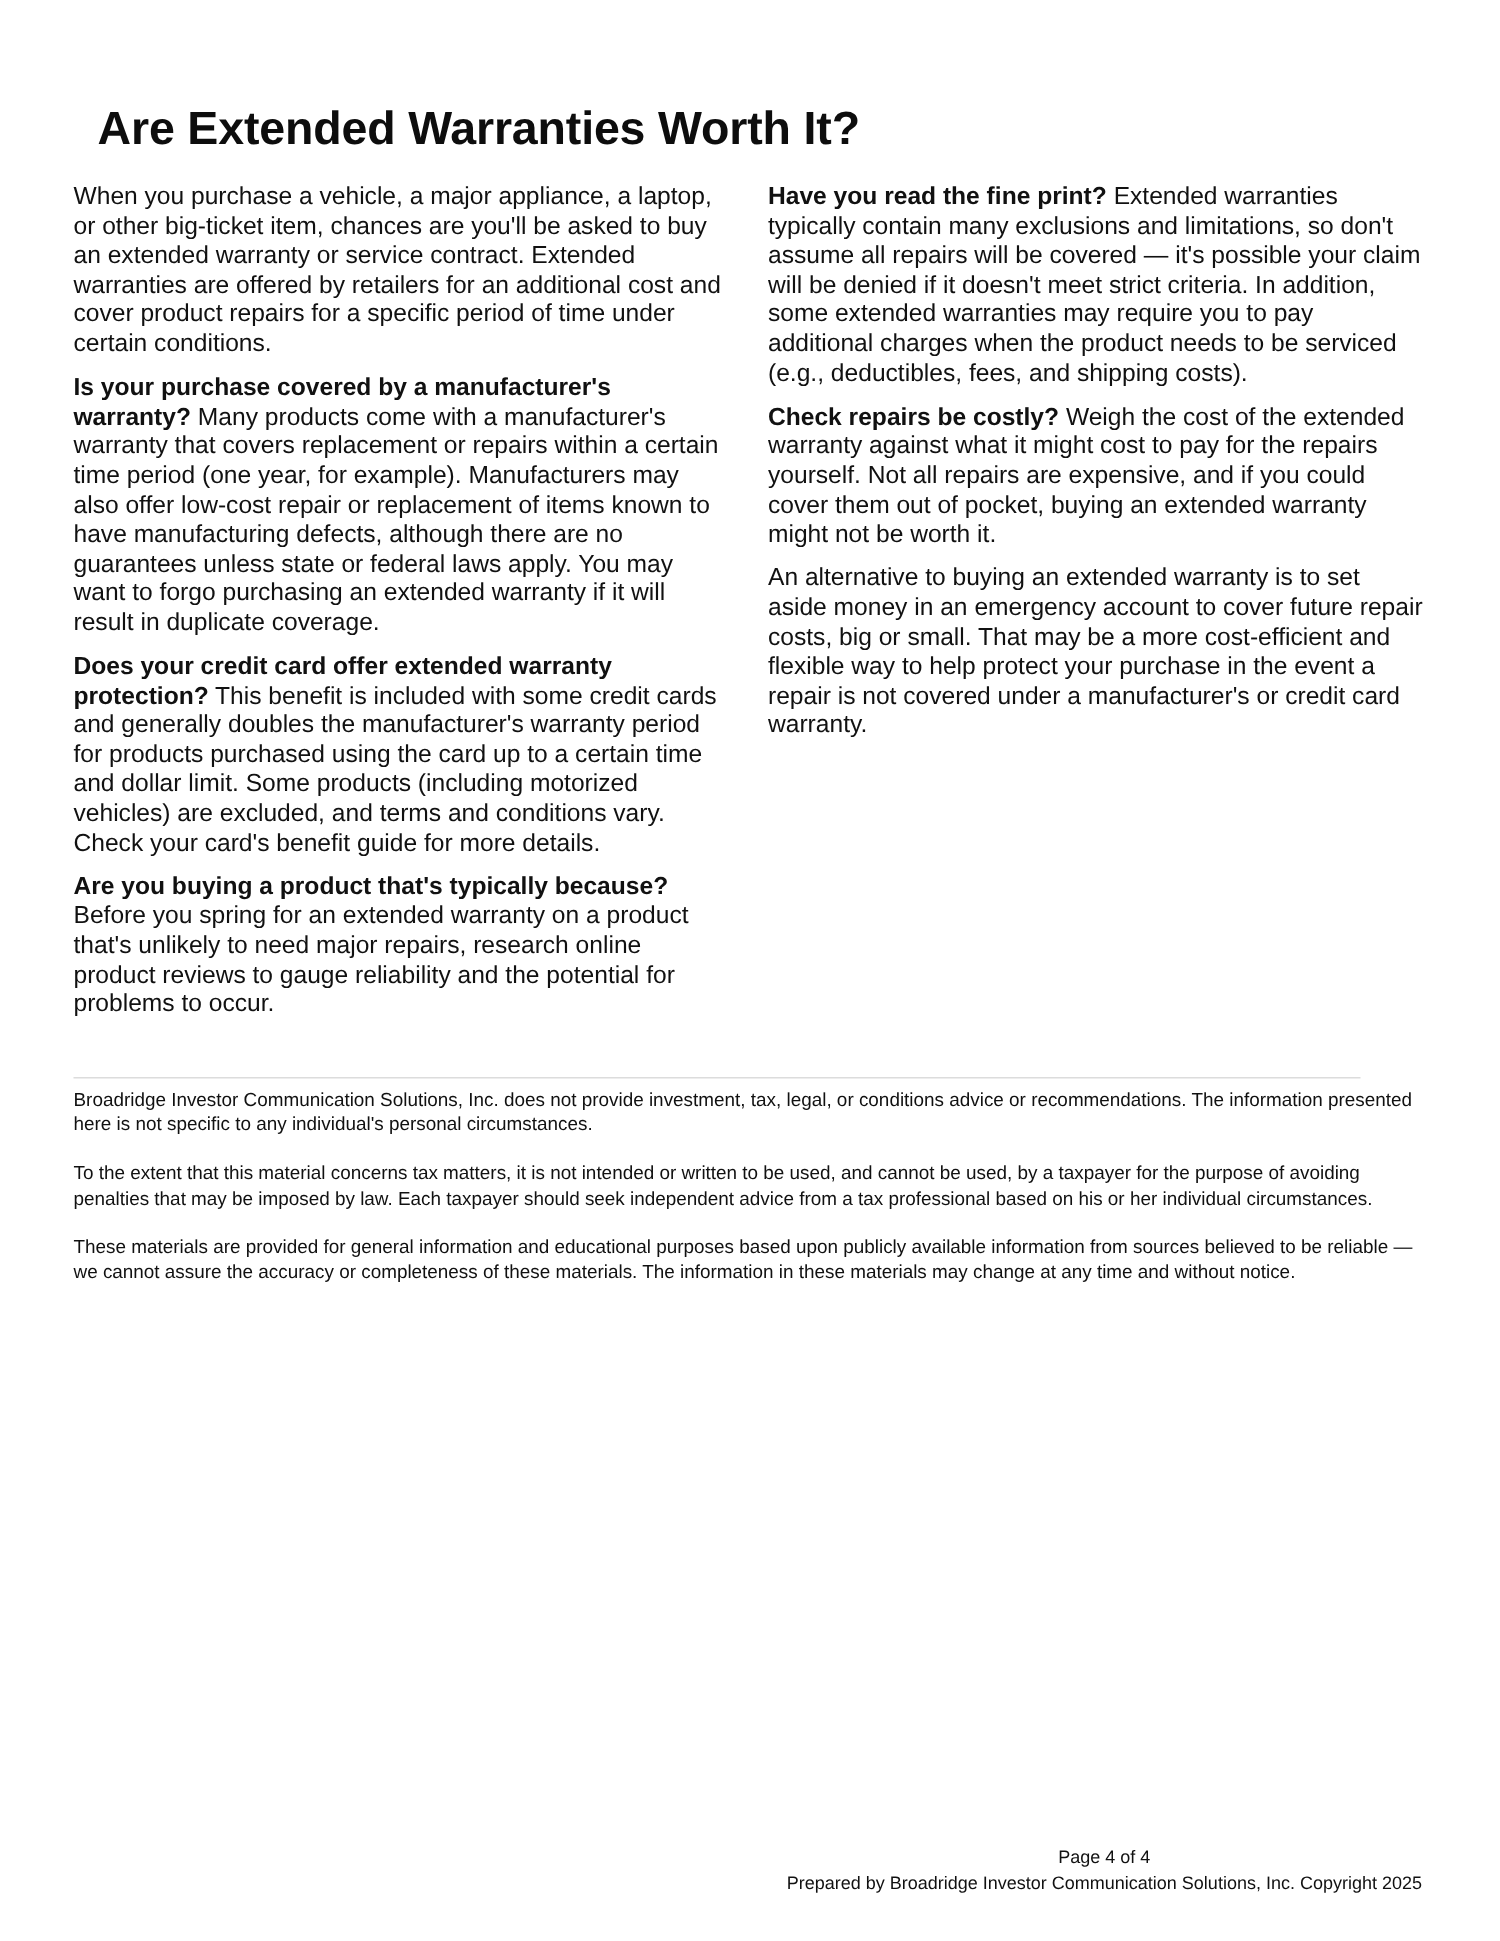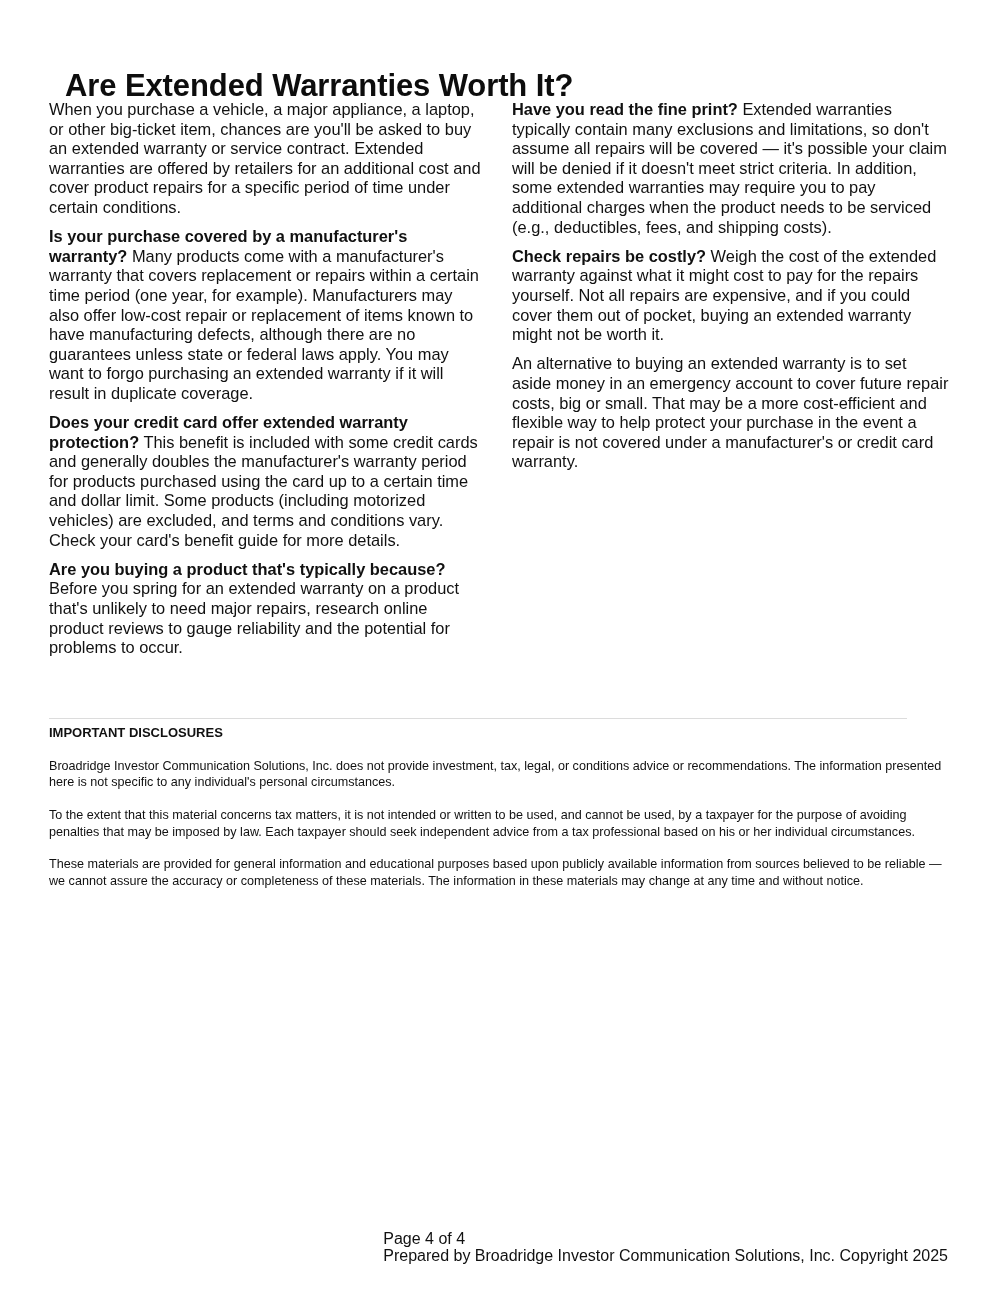--- a/index.html
+++ b/index.html
@@ -22,21 +22,21 @@
     margin: 16px;
     font-size: 31px;
     font-weight: bold;
     letter-spacing: -0.1px;
     color: #0d0d0d;
     line-height: 40px;
   }
   .columns {
     position: absolute;
     left: 49px;
-    top: 100px;
+    top: 122px;
     width: 900px;
     height: 570px;
     column-count: 2;
     column-gap: 26px;
     column-fill: auto;
     font-size: 16.4px;
     line-height: 19.6px;
   }
   .columns p {
     margin: 0 0 9.6px 0;
@@ -67,22 +67,22 @@
     font-weight: bold;
     line-height: 16px;
   }
   .disclosures p {
     margin: 0 0 16.4px 0;
   }
   .footer {
     position: absolute;
     right: 52px;
     top: 1230px;
-    text-align: left;
-    font-size: 16px;
+    text-align: center;
+    font-size: 12px;
     line-height: 17px;
     color: #111111;
   }
 </style>
 </head>
 <body>
 
 <h1 class="page-title">Are Extended Warranties Worth It?</h1>
 
 <div class="columns">
@@ -97,21 +97,20 @@
   <p><b>Have you read the fine print?</b><span> Extended warranties typically contain many exclusions and limitations, so don't assume all repairs will be covered — it's possible your claim will be denied if it doesn't meet strict criteria. In addition, some extended warranties may require you to pay additional charges when the product needs to be serviced (e.g., deductibles, fees, and shipping costs).</span></p>
 
   <p><b>Check repairs be costly?</b><span> Weigh the cost of the extended warranty against what it might cost to pay for the repairs yourself. Not all repairs are expensive, and if you could cover them out of pocket, buying an extended warranty might not be worth it.</span></p>
 
   <p>An alternative to buying an extended warranty is to set aside money in an emergency account to cover future repair costs, big or small. That may be a more cost-efficient and flexible way to help protect your purchase in the event a repair is not covered under a manufacturer's or credit card warranty.</p>
 </div>
 
 <div class="divider"></div>
 
 <div class="disclosures">
-  <h2>IMPORTANT DISCLOSURES</h2>
   <p>Broadridge Investor Communication Solutions, Inc. does not provide investment, tax, legal, or conditions advice or recommendations. The information presented here is not specific to any individual's personal circumstances.</p>
   <p>To the extent that this material concerns tax matters, it is not intended or written to be used, and cannot be used, by a taxpayer for the purpose of avoiding penalties that may be imposed by law. Each taxpayer should seek independent advice from a tax professional based on his or her individual circumstances.</p>
   <p>These materials are provided for general information and educational purposes based upon publicly available information from sources believed to be reliable — we cannot assure the accuracy or completeness of these materials. The information in these materials may change at any time and without notice.</p>
 </div>
 
 <div class="footer">
   <div>Page 4 of 4</div>
   <div>Prepared by Broadridge Investor Communication Solutions, Inc. Copyright 2025</div>
 </div>
 

